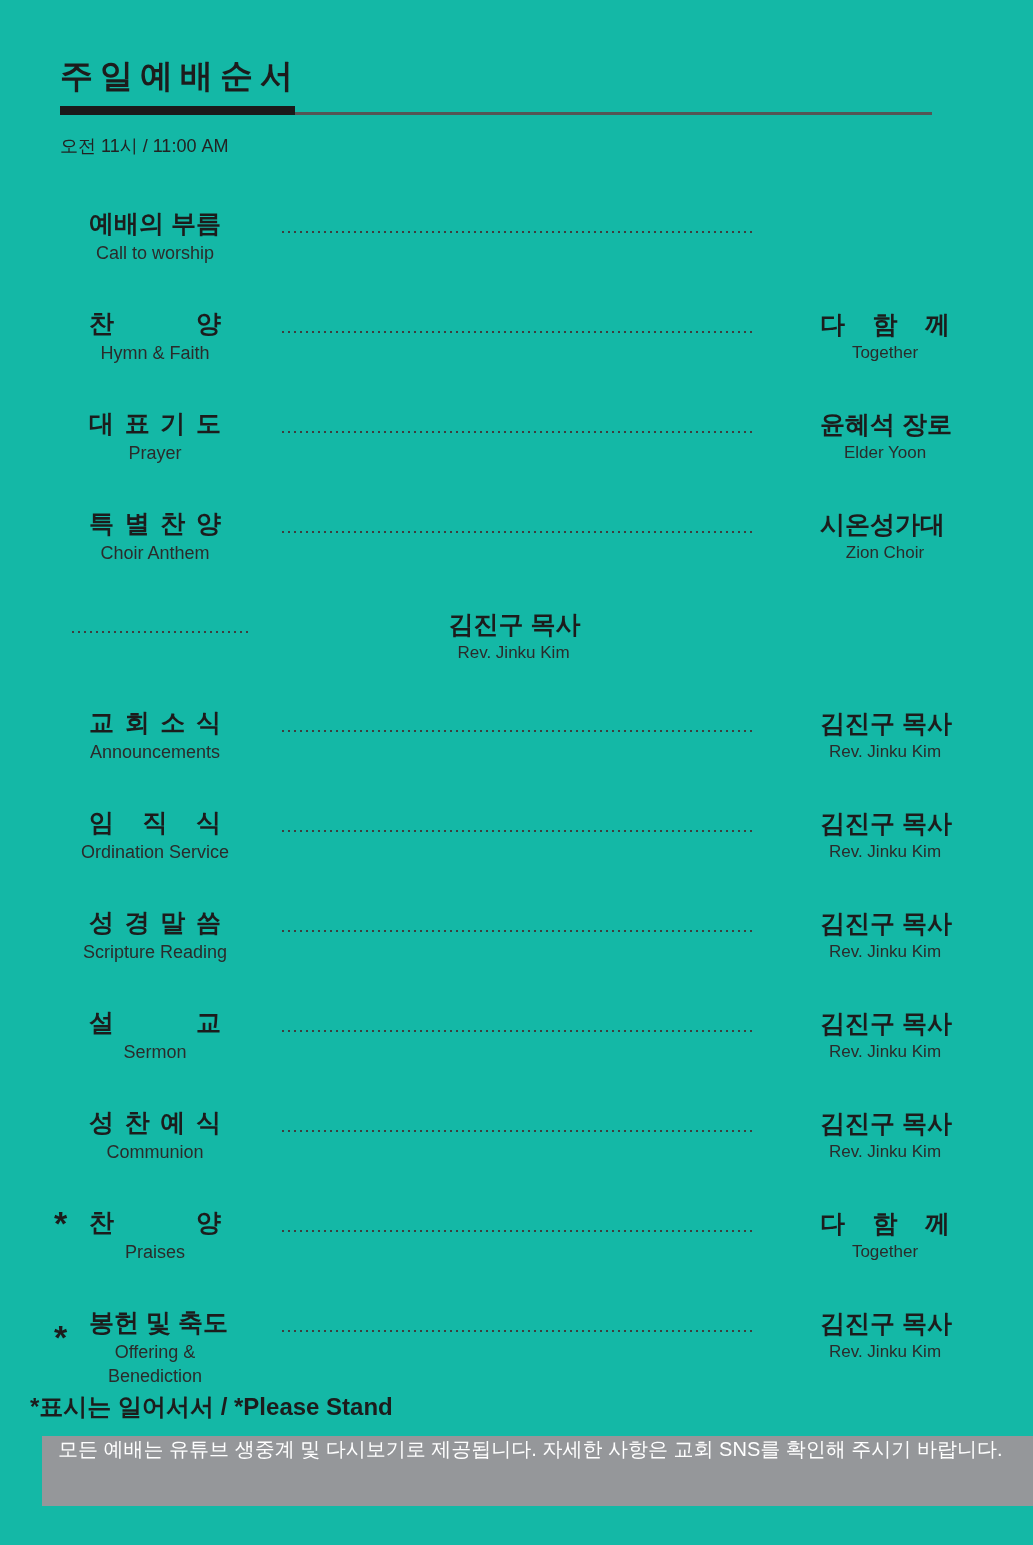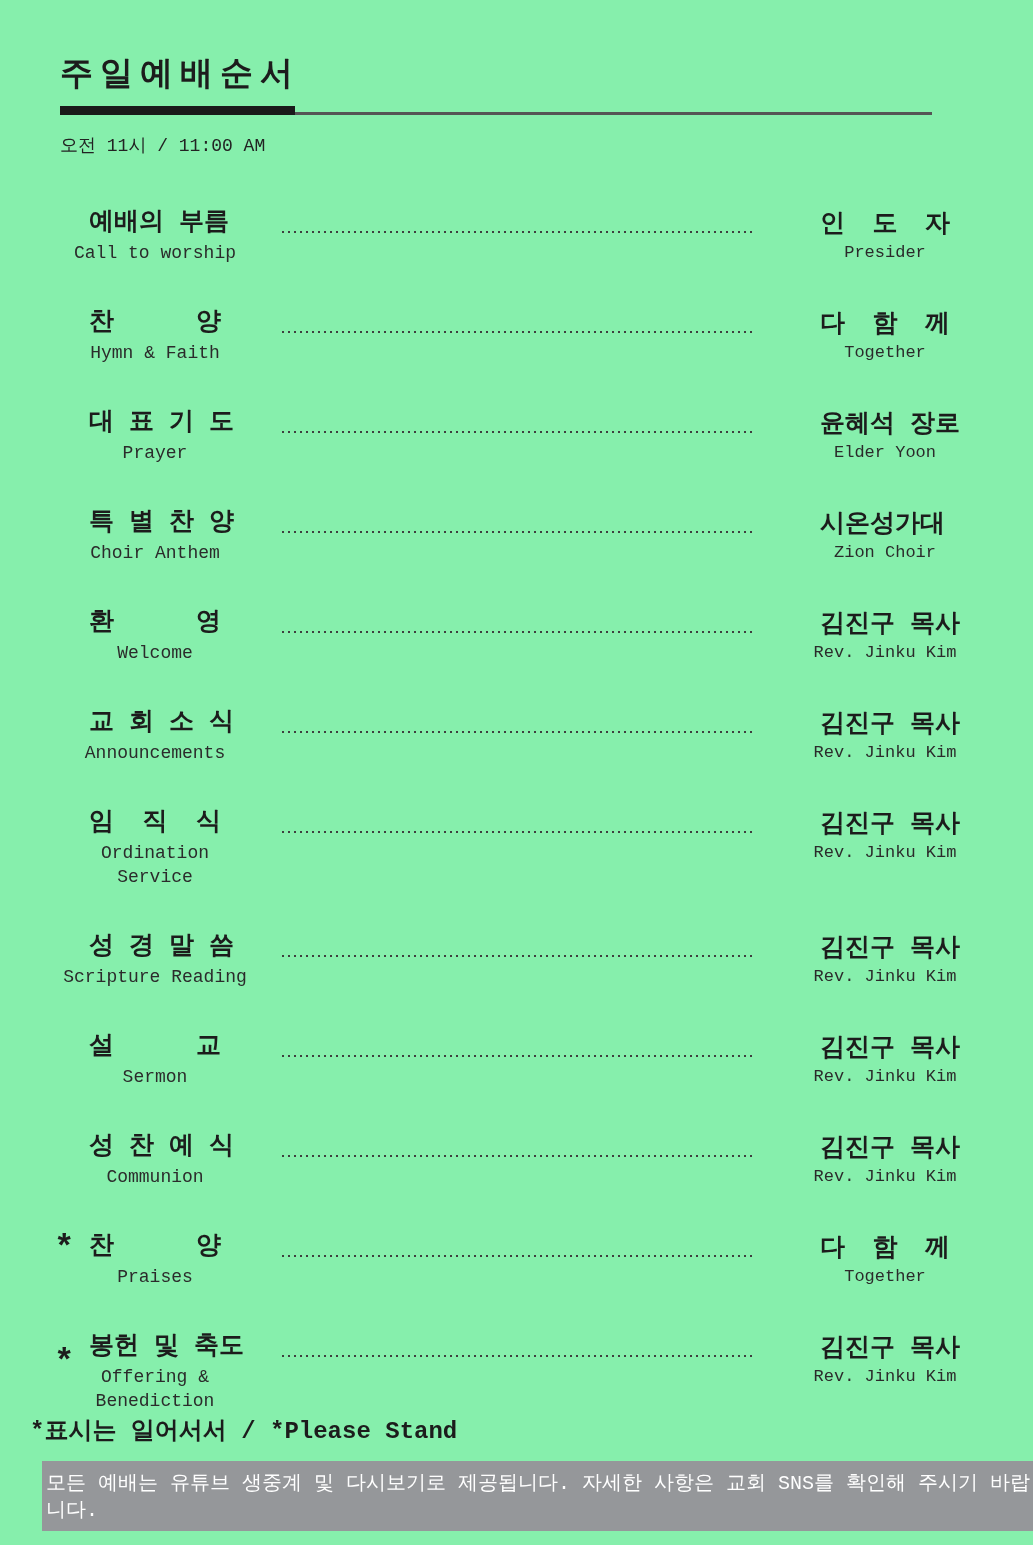--- a/index.html
+++ b/index.html
@@ -1,22 +1,22 @@
 <!DOCTYPE html>
 <html><head>
 <meta charset="utf-8">
 <style>
   html, body { margin: 0; padding: 0; background: #ffffff; }
   .page {
     position: relative;
     width: 1033px;
     height: 1545px;
-    background: #86efac;
+    background: #14b8a6;
     overflow: hidden;
-    font-family: Liberation Mono, monospace;
+    font-family: Liberation Sans, sans-serif;
     color: #1d1d1d;
     box-sizing: border-box;
   }
   .content { padding: 56px 40px 0 60px; }
 
   .page-title {
     margin: 0 0 10px 0;
     font-size: 33px;
     font-weight: 700;
     letter-spacing: 7px;
@@ -117,22 +117,21 @@
     line-height: 30px;
     color: #1c1c1c;
   }
 
   .banner {
     margin: 14px 0 0 42px;
     height: 70px;
     background: #95979a;
     color: #ffffff;
     display: flex;
-    align-items: center;
-    padding-left: 4px;
+    padding-left: 16px;
     box-sizing: border-box;
     font-size: 20px;
     font-weight: 500;
   }
 </style>
 </head>
 <body>
 
 <div class="page">
   <div class="content">
@@ -148,24 +147,20 @@
 
     <div id="rows-container">
   <div class="row">
     <div class="left">
 
       <span class="kr-title">예배의 부름</span>
       <span class="en-sub">Call to worship</span>
 
     </div>
     <div class="leader"></div>
-    <div class="right">
-      <span class="kr-name">인 도 자</span>
-      <span class="en-name">Presider</span>
-    </div>
   </div>
 
   <div class="row">
     <div class="left">
 
       <span class="kr-title">찬 양</span>
       <span class="en-sub">Hymn &amp; Faith</span>
 
     </div>
     <div class="leader"></div>
@@ -197,26 +192,20 @@
 
     </div>
     <div class="leader"></div>
     <div class="right">
       <span class="kr-name">시온성가대</span>
       <span class="en-name">Zion Choir</span>
     </div>
   </div>
 
   <div class="row">
-    <div class="left">
-
-      <span class="kr-title">환 영</span>
-      <span class="en-sub">Welcome</span>
-
-    </div>
     <div class="leader"></div>
     <div class="right">
       <span class="kr-name">김진구 목사</span>
       <span class="en-name">Rev. Jinku Kim</span>
     </div>
   </div>
 
   <div class="row">
     <div class="left">
 

